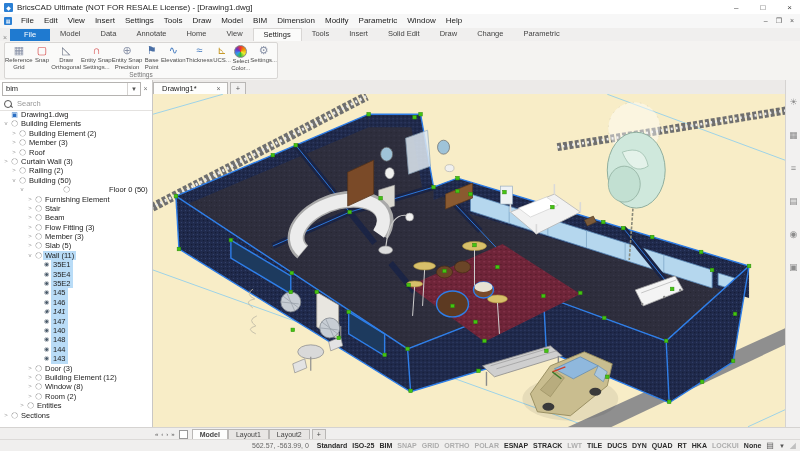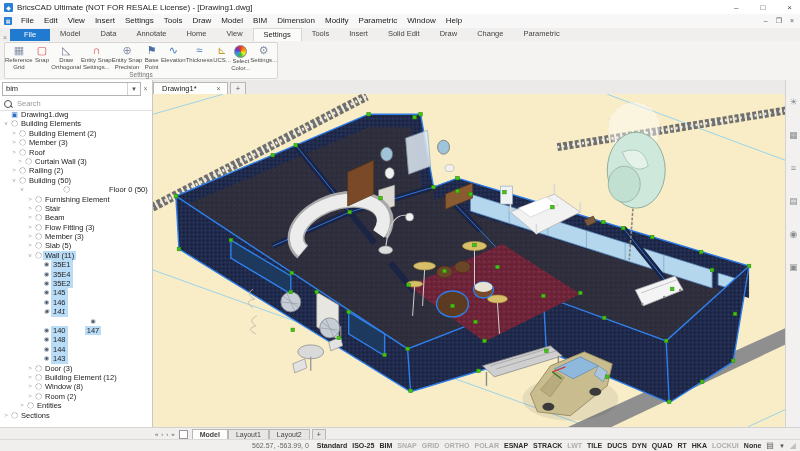--- a/index.html
+++ b/index.html
@@ -205,21 +205,21 @@
         <div class="trow" style="padding-left: 10px;">
           <span class="texp">&gt;</span>
           <span class="tico cat">◯</span>
           <span class="tlabel">Member (3)</span>
         </div>
         <div class="trow" style="padding-left: 10px;">
           <span class="texp">&gt;</span>
           <span class="tico cat">◯</span>
           <span class="tlabel">Roof</span>
         </div>
-        <div class="trow" style="padding-left: 16px;">
+        <div class="trow" style="padding-left: 2px;">
           <span class="texp">&gt;</span>
           <span class="tico cat">◯</span>
           <span class="tlabel">Curtain Wall (3)</span>
         </div>
         <div class="trow" style="padding-left: 10px;">
           <span class="texp">&gt;</span>
           <span class="tico cat">◯</span>
           <span class="tlabel">Railing (2)</span>
         </div>
         <div class="trow" style="padding-left: 10px;">
@@ -290,21 +290,21 @@
         <div class="trow sel" style="padding-left: 34px;">
           <span class="texp"></span>
           <span class="tico inst">◉</span>
           <span class="tlabel">146</span>
         </div>
         <div class="trow sel" style="padding-left: 34px; font-style: italic;">
           <span class="texp"></span>
           <span class="tico inst">◉</span>
           <span class="tlabel">141</span>
         </div>
-        <div class="trow sel" style="padding-left: 34px; flex-direction: column;">
+        <div class="trow sel" style="padding-left: 34px;">
           <span class="texp"></span>
           <span class="tico inst">◉</span>
           <span class="tlabel">147</span>
         </div>
         <div class="trow sel" style="padding-left: 34px;">
           <span class="texp"></span>
           <span class="tico inst">◉</span>
           <span class="tlabel">140</span>
         </div>
         <div class="trow sel" style="padding-left: 34px;">

